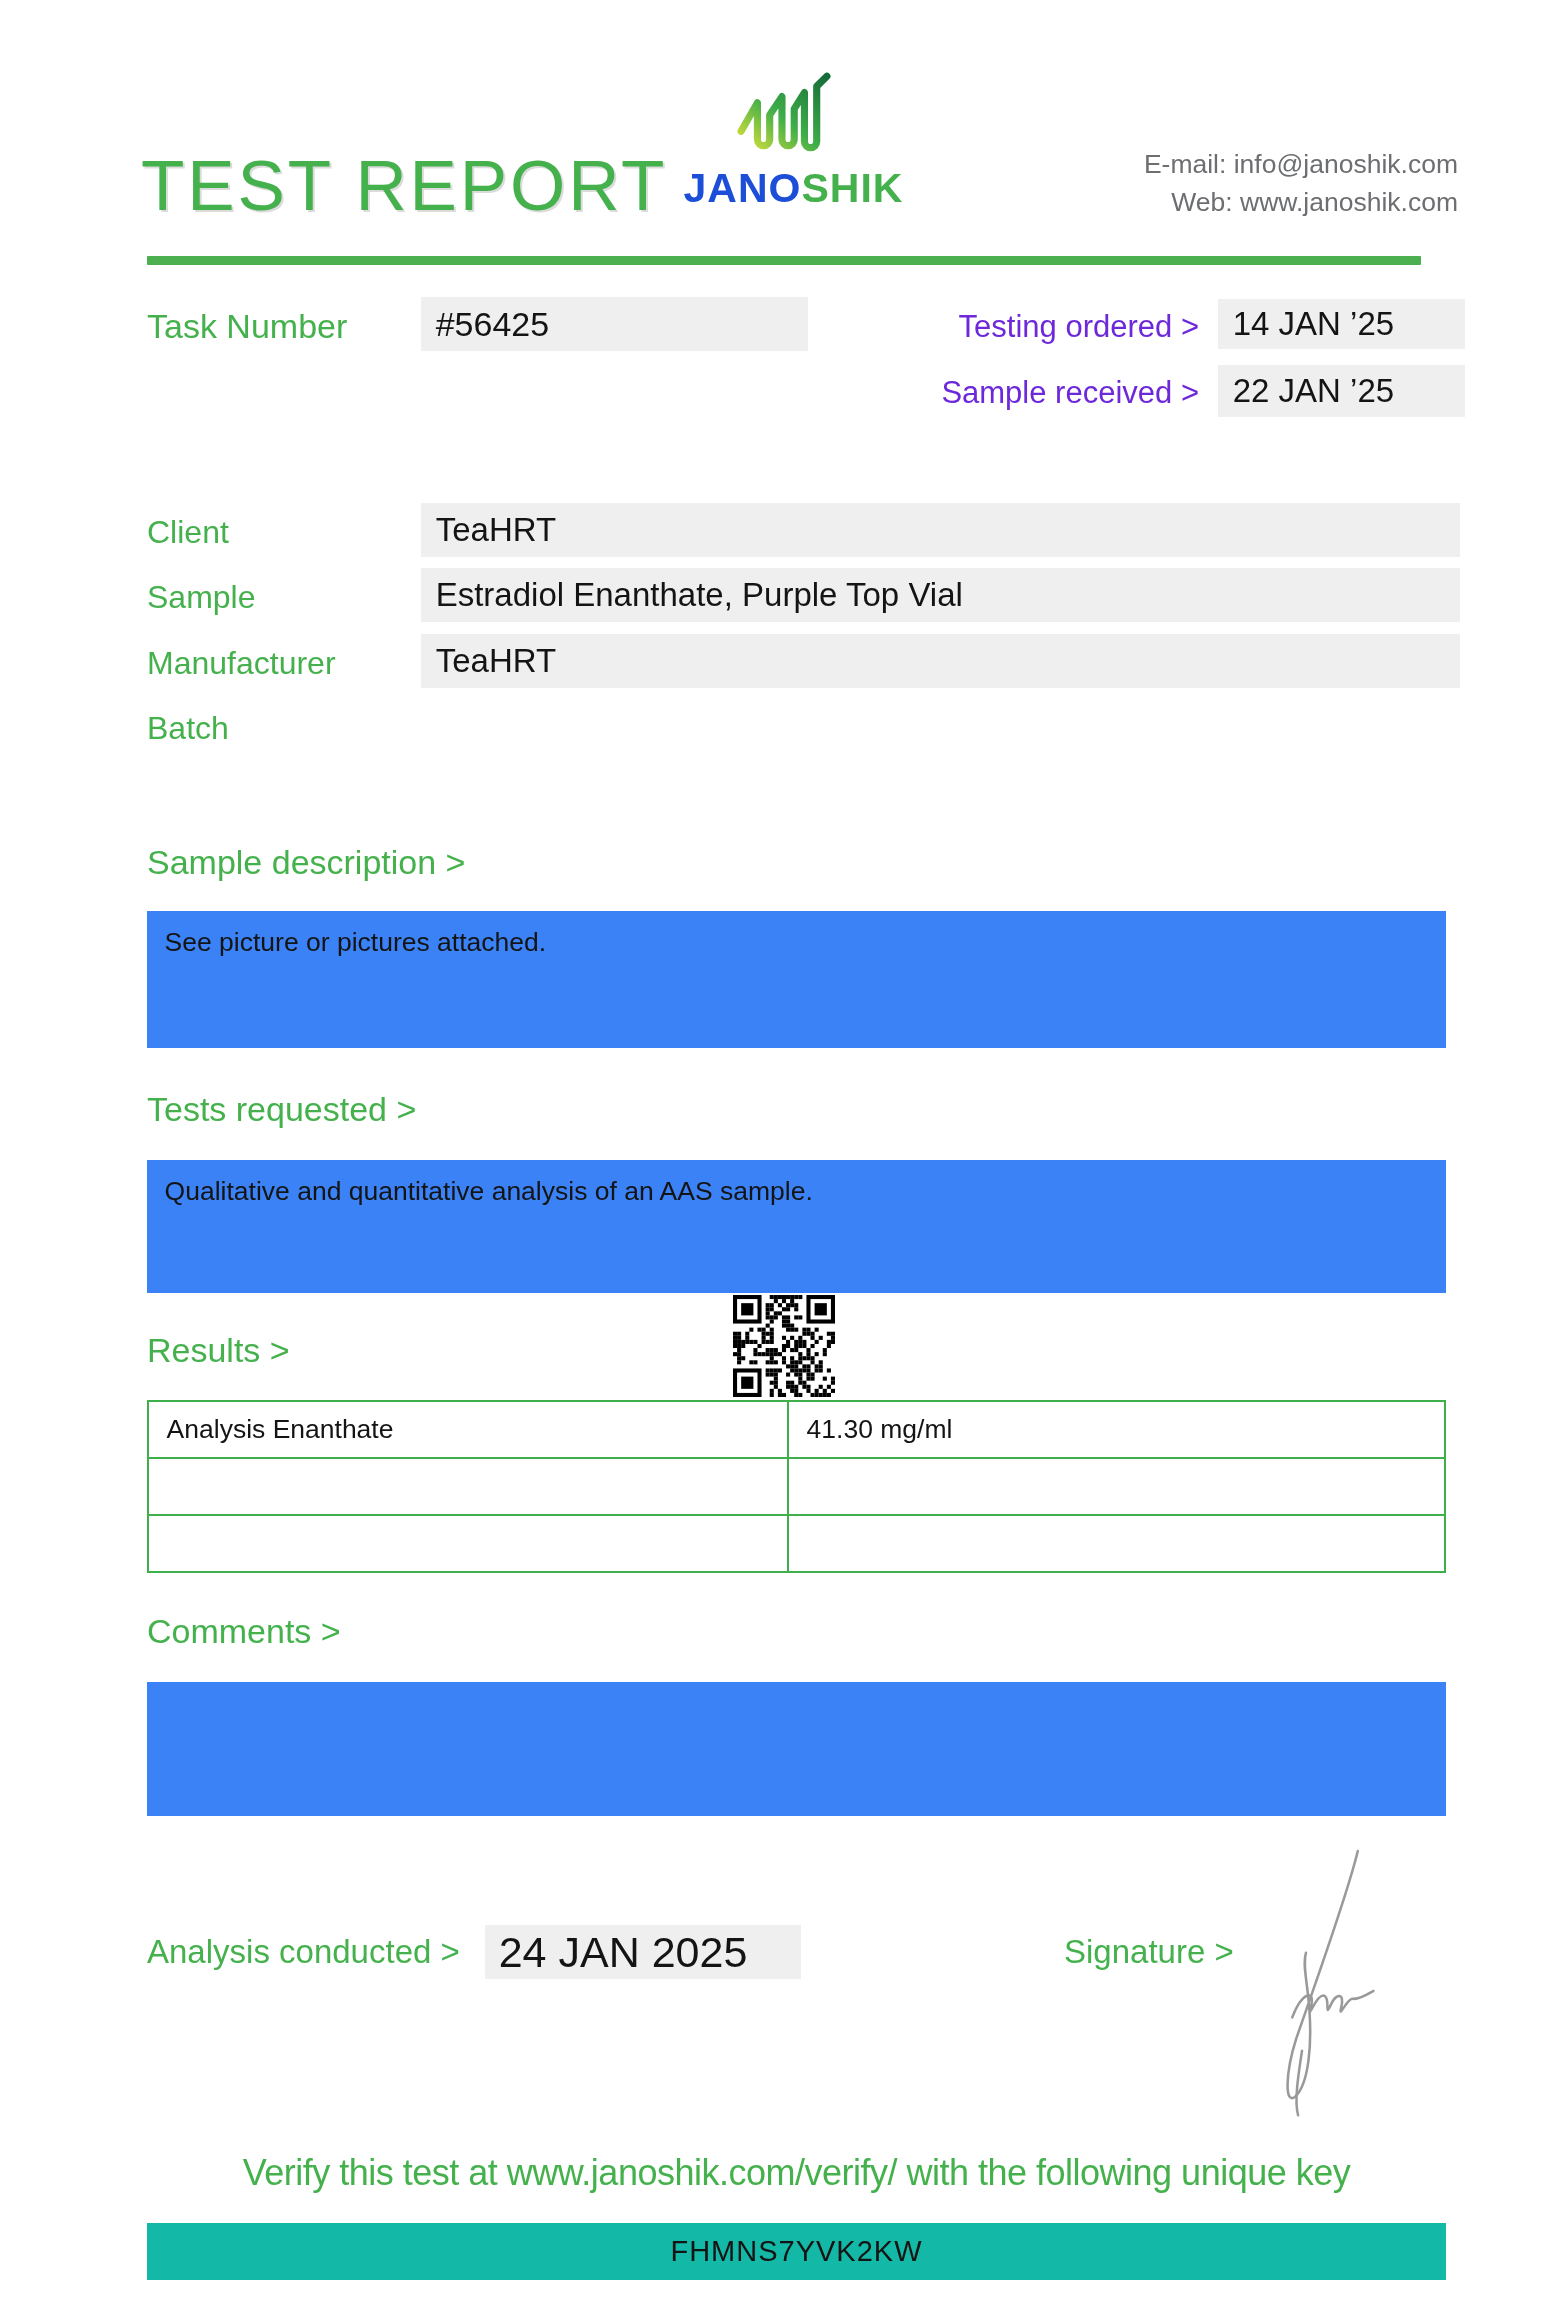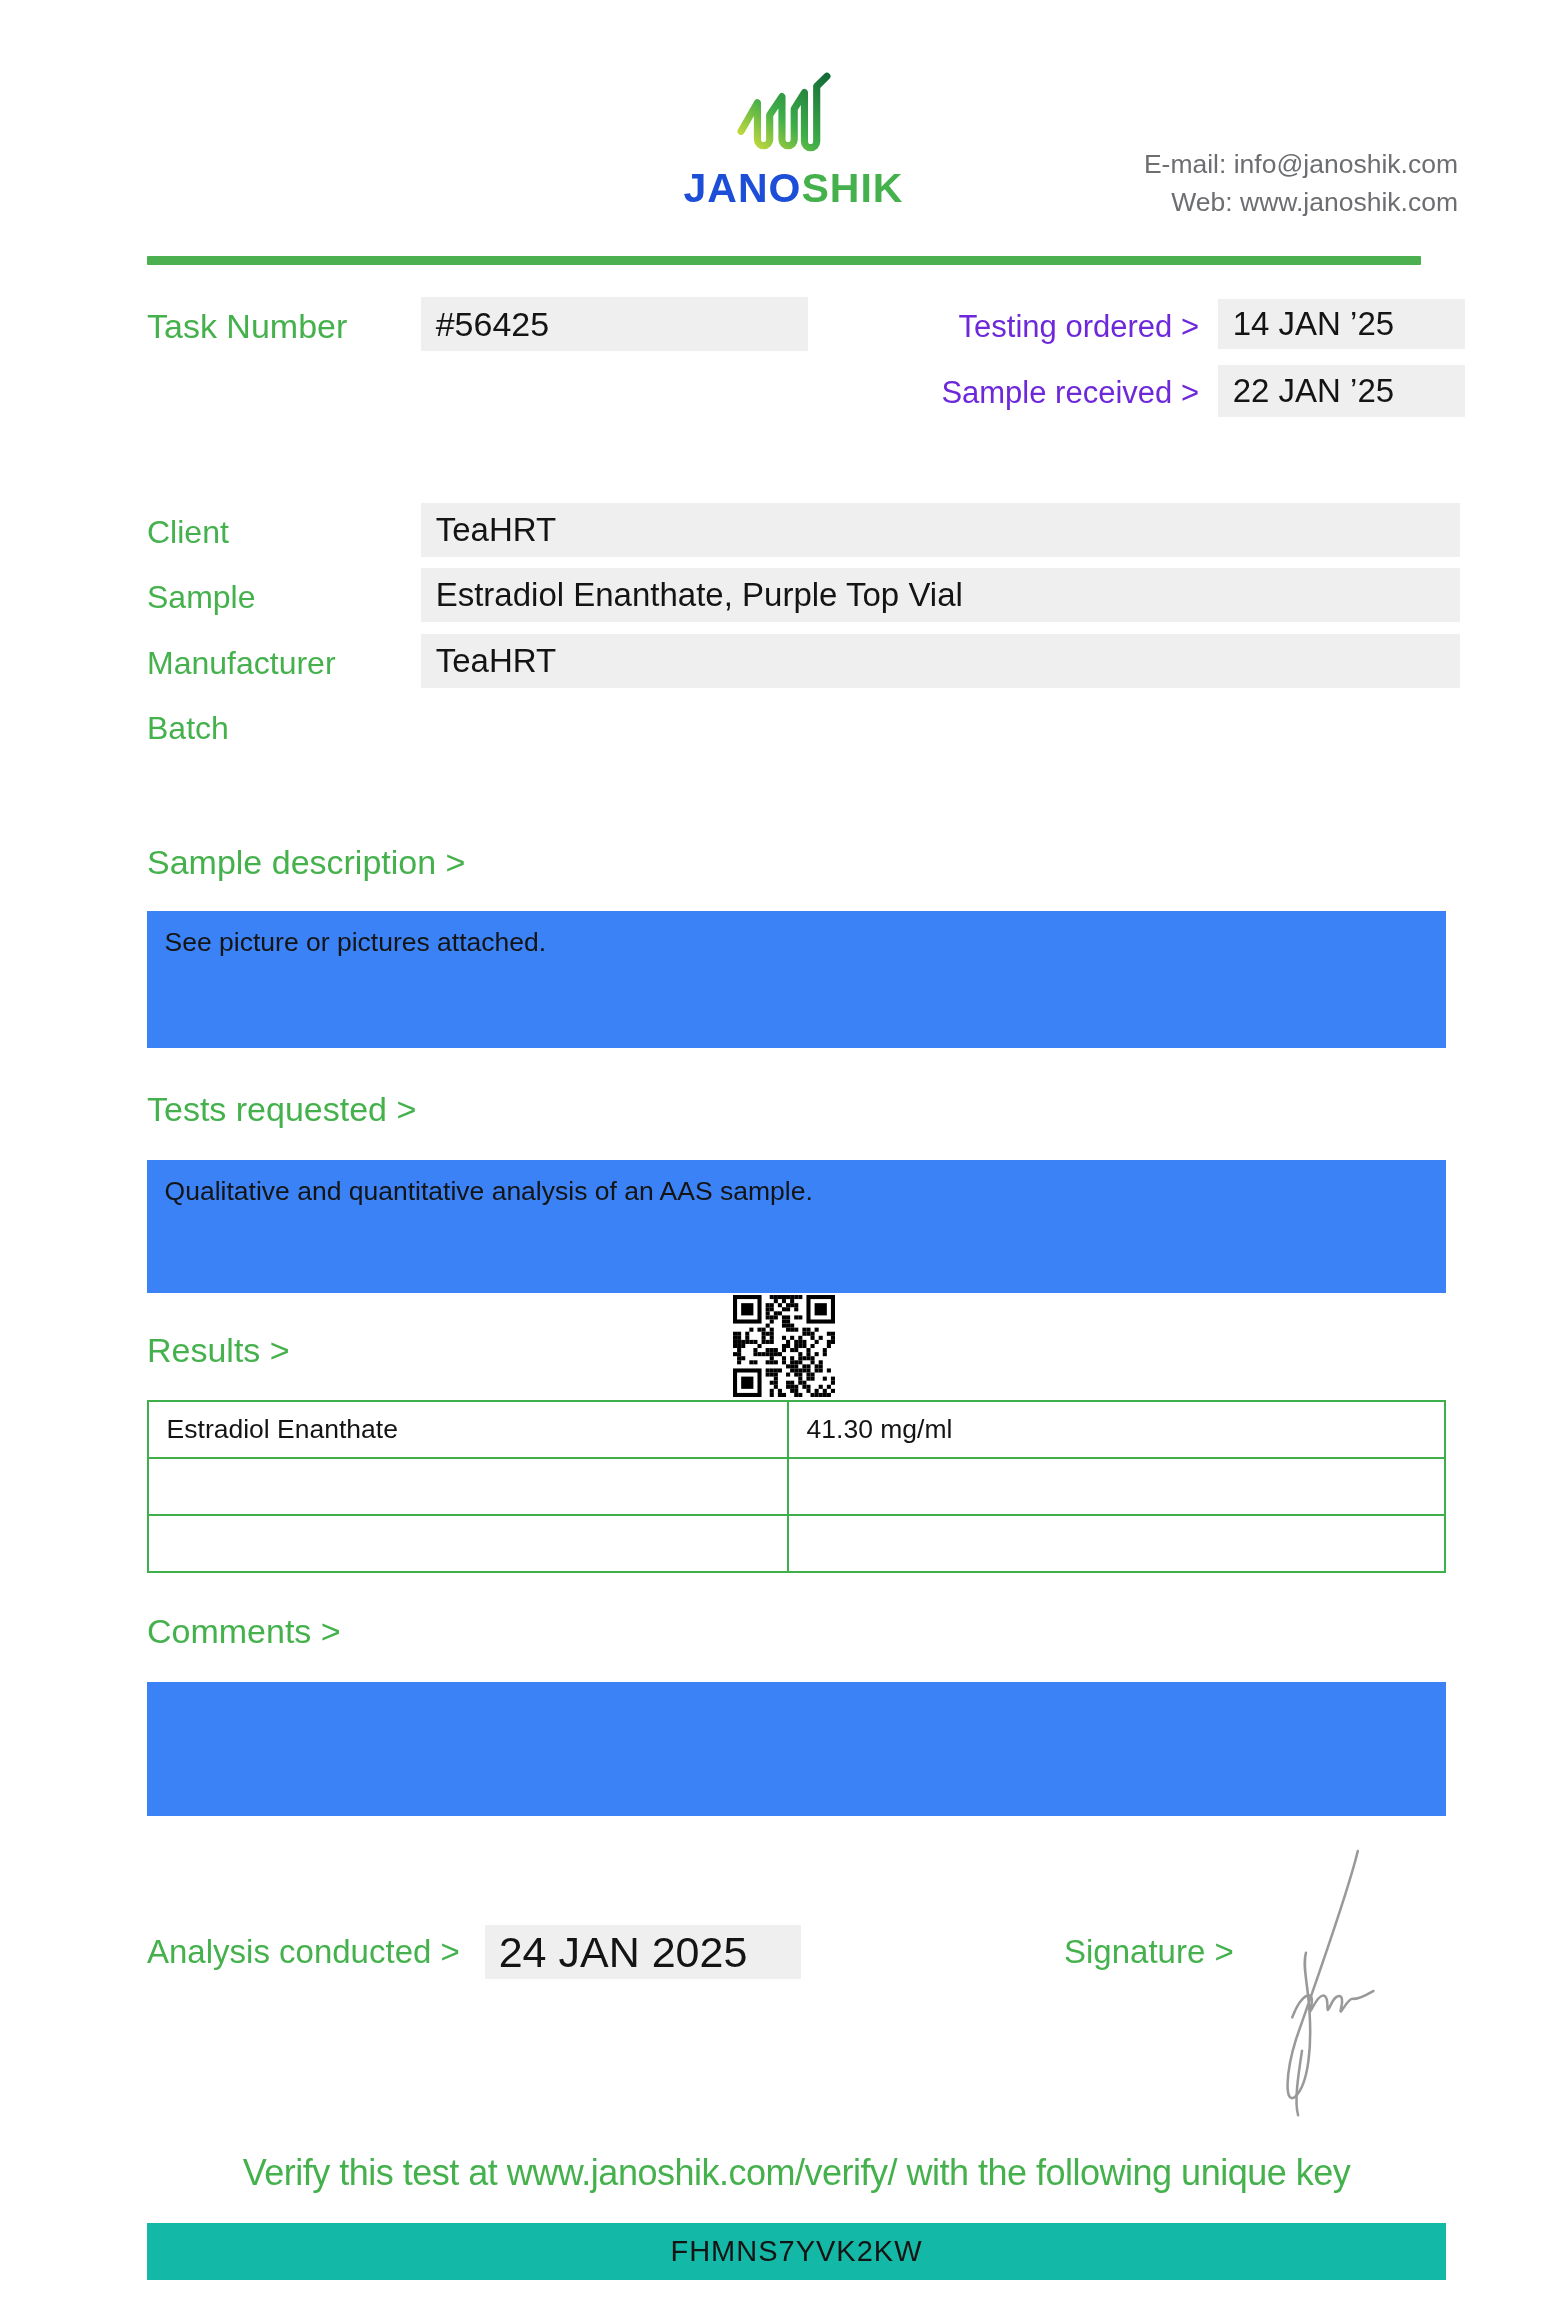--- a/index.html
+++ b/index.html
@@ -49,20 +49,21 @@
                color:#45b14d;font-size:36px;letter-spacing:-0.5px;white-space:nowrap;}
   .key-box{position:absolute;left:147px;top:2223px;width:1299px;height:57px;background:#14b8a6;
            display:flex;align-items:center;justify-content:center;font-size:29px;color:#141414;
            letter-spacing:1px;}
 </style>
 </head>
 <body>
 
 <div class="page">
 
+  <div class="title">TEST REPORT</div>
 
   <svg class="logo-icon" viewBox="0 0 92 80" xmlns="http://www.w3.org/2000/svg">
     <defs>
       <linearGradient id="lg" x1="0" y1="1" x2="1" y2="0">
         <stop offset="0" stop-color="#dfe23a"></stop>
         <stop offset="0.45" stop-color="#3fae49"></stop>
         <stop offset="1" stop-color="#146c38"></stop>
       </linearGradient>
     </defs>
     <path d="M4 56 L20 28 L20 64 A6 6 0 0 0 32 64 L32 40 L44 22 L44 64 A6 6 0 0 0 56 64
@@ -326,21 +327,21 @@
         <rect x="76" y="4" width="20" height="20" fill="#fff"></rect>
         <rect x="80" y="8" width="12" height="12" fill="#000"></rect>
         <rect x="0" y="72" width="28" height="28" fill="#000"></rect>
         <rect x="4" y="76" width="20" height="20" fill="#fff"></rect>
         <rect x="8" y="80" width="12" height="12" fill="#000"></rect>
       </svg></div>
   <div class="section-head" style="top:1331px;">Results &gt;</div>
 
   <div class="rtable">
     <div class="rrow">
-      <div class="rcell c1">Estradiol Enanthate</div>
+      <div class="rcell c1">Analysis Enanthate</div>
       <div class="rcell c2">41.30 mg/ml</div>
     </div>
     <div class="rrow">
       <div class="rcell c1"></div>
       <div class="rcell c2"></div>
     </div>
     <div class="rrow">
       <div class="rcell c1"></div>
       <div class="rcell c2"></div>
     </div>

